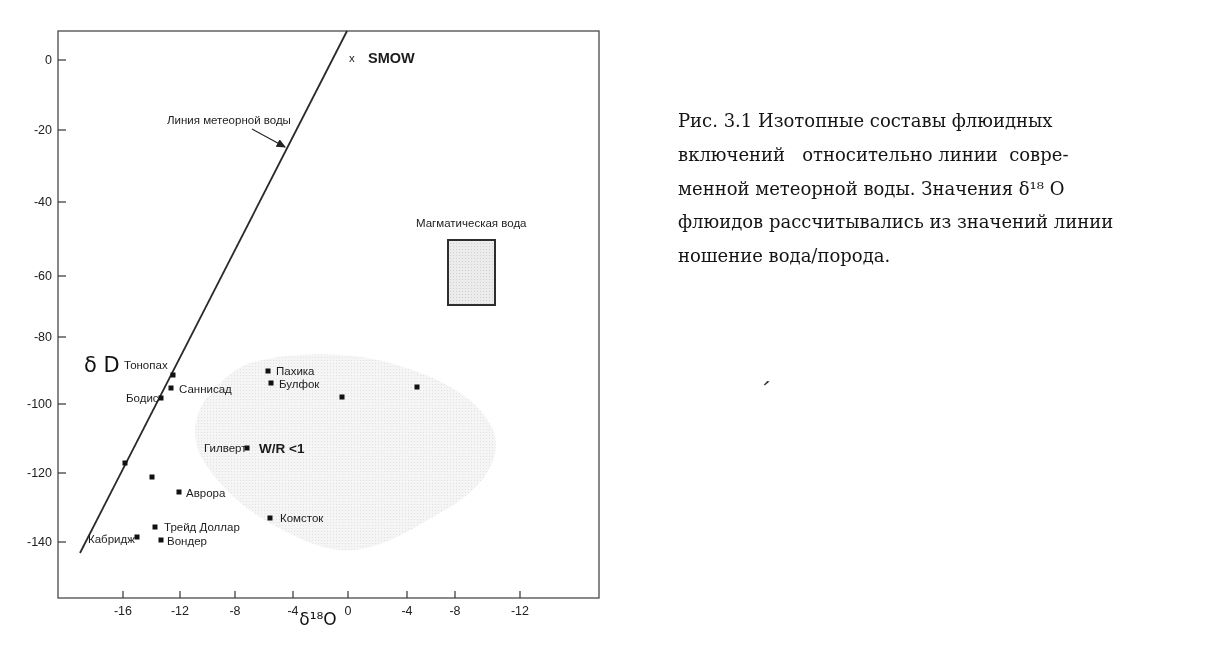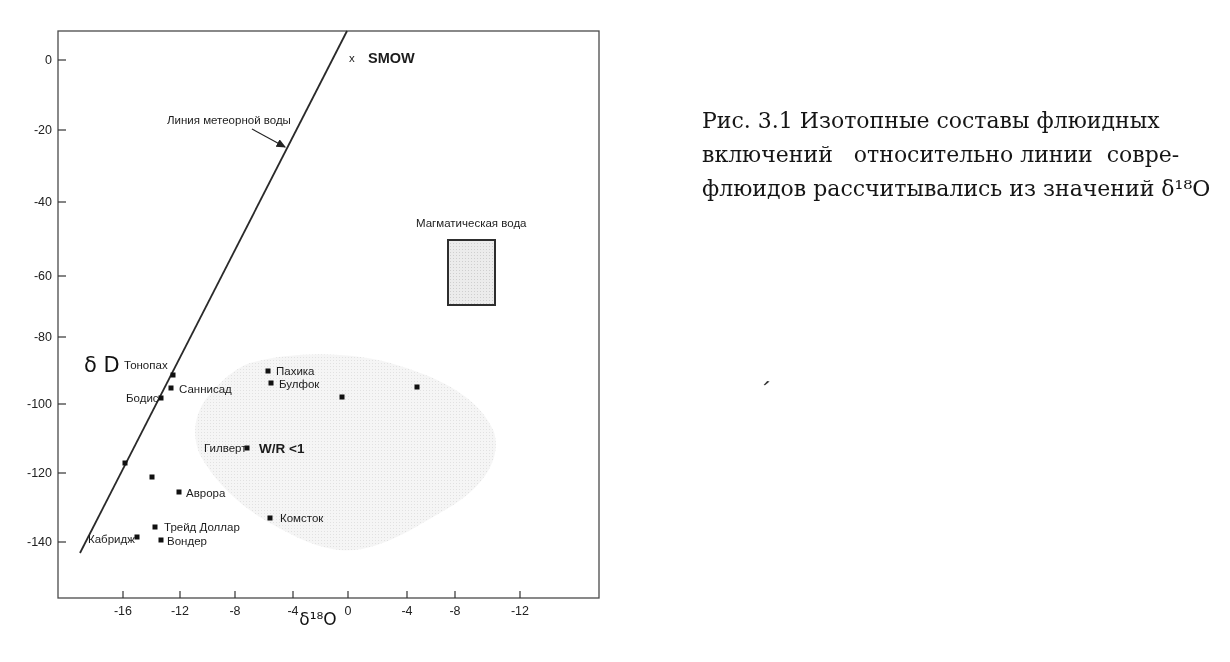--- a/index.html
+++ b/index.html
@@ -1,21 +1,21 @@
 <!DOCTYPE html>
 <html><head>
 <meta charset="utf-8">
 <style>
   html,body{margin:0;padding:0;background:#ffffff;}
   .stage{position:relative;width:1230px;height:662px;background:#ffffff;overflow:hidden;
          font-family:"Liberation Sans",sans-serif;color:#1a1a1a;}
   #chart-svg{position:absolute;left:0;top:0;}
-  .caption{position:absolute;left:702px;top:104px;width:492px;
+  .caption{position:absolute;left:678px;top:104px;width:492px;
            font-family:"DejaVu Serif","Liberation Serif",serif;
-           font-size:22px;line-height:33.8px;color:#151515;}
+           font-size:18px;line-height:33.8px;color:#151515;}
   .cap-line{white-space:pre;}
   .stray{position:absolute;left:758px;top:378px;font-family:"DejaVu Serif",serif;
          font-size:24px;color:#333;transform:rotate(8deg);}
   
   .tickl{font-family:"Liberation Sans",sans-serif;font-size:12.5px;fill:#222;}
   .ptl{font-family:"Liberation Sans",sans-serif;font-size:11.5px;fill:#1c1c1c;}
   .ann{font-family:"Liberation Sans",sans-serif;font-size:11.5px;fill:#1c1c1c;}
   .smow{font-family:"Liberation Sans",sans-serif;font-size:14.5px;font-weight:bold;fill:#1c1c1c;}
   .wr{font-family:"Liberation Sans",sans-serif;font-size:13.5px;font-weight:bold;fill:#1c1c1c;}
   .axis-title{font-family:"DejaVu Sans",sans-serif;fill:#111;}
@@ -106,17 +106,19 @@
       <text x="280" y="522" class="ptl" text-anchor="start">Комсток</text>
       <rect x="134.5" y="534.5" width="5" height="5" fill="#111"></rect>
       <text x="88" y="543" class="ptl" text-anchor="start">Кабридж</text>
       <rect x="158.5" y="537.5" width="5" height="5" fill="#111"></rect>
       <text x="167" y="545" class="ptl" text-anchor="start">Вондер</text>
     </svg>
 
   <div class="caption">
     <div class="cap-line">Рис. 3.1 Изотопные составы флюидных</div>
     <div class="cap-line">включений   относительно линии  совре-</div>
-    <div class="cap-line">флюидов рассчитывались из значений δ¹⁸О</div>
+    <div class="cap-line">менной метеорной воды. Значения δ¹⁸ О</div>
+    <div class="cap-line">флюидов рассчитывались из значений линии</div>
+    <div class="cap-line">ношение вода/порода.</div>
   </div>
 
   <div class="stray">´</div>
 </div>
 
 </body></html>

